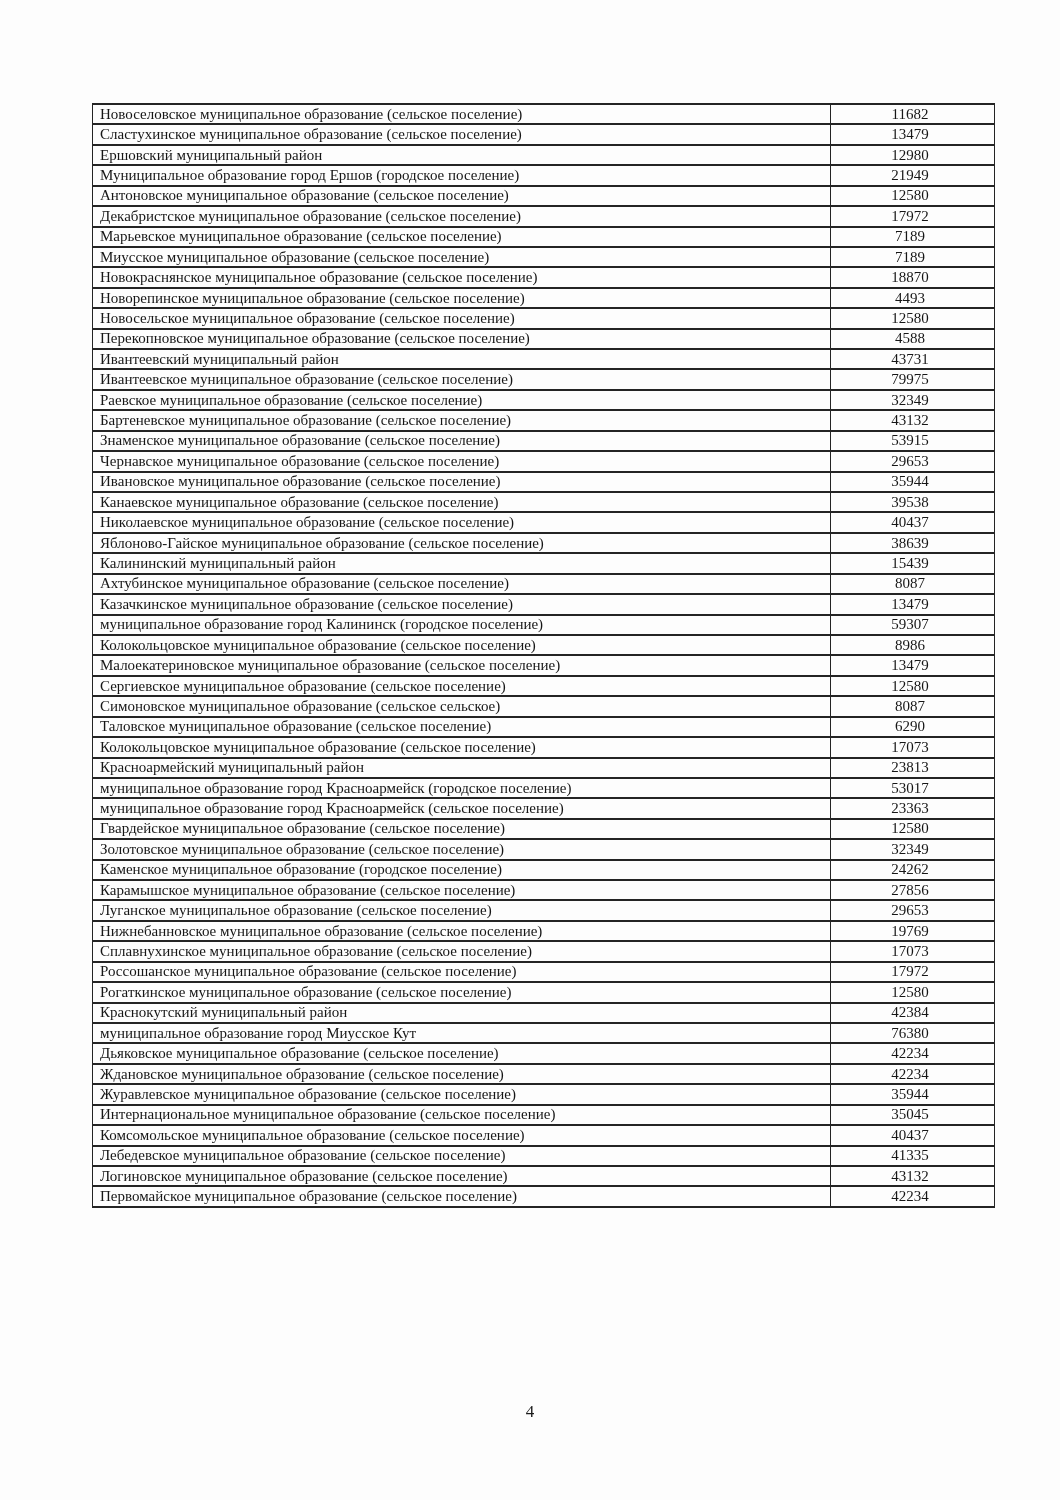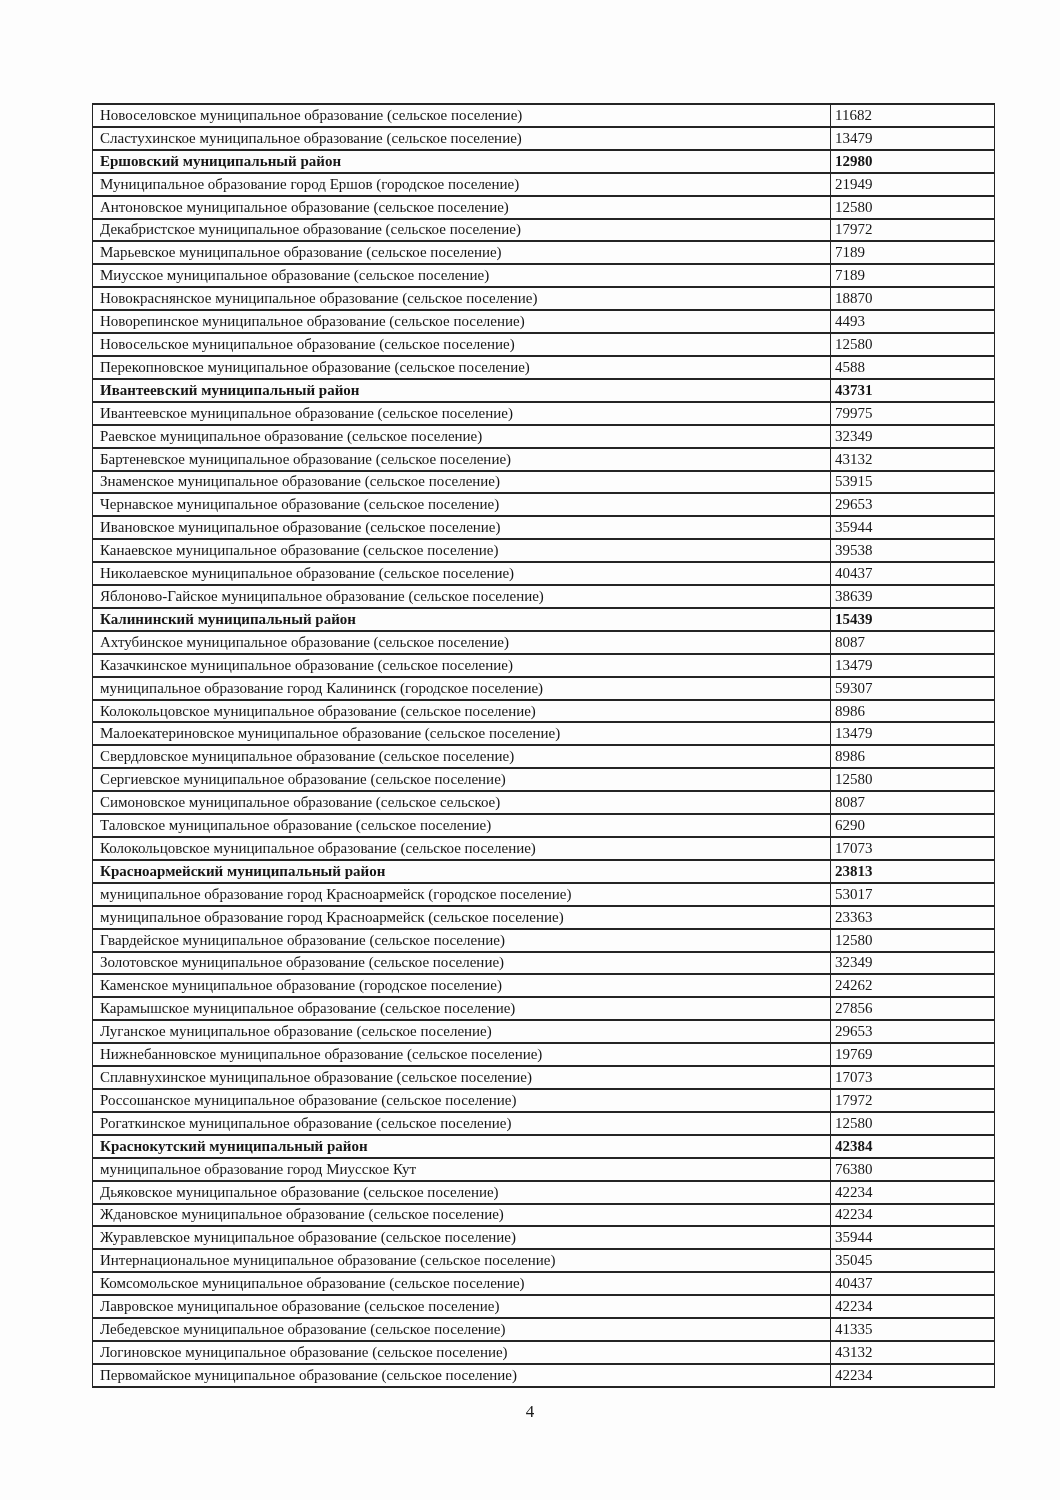--- a/index.html
+++ b/index.html
@@ -12,21 +12,21 @@
     background: #fdfdfd;
     font-family: "Liberation Serif", "DejaVu Serif", serif;
     color: #161616;
     position: relative;
   }
   .doc-table {
     position: absolute;
     left: 92px;
     top: 103px;
     width: 876px;
-    height: 1285px;
+    height: 1105px;
     border-collapse: collapse;
     table-layout: fixed;
   }
   .doc-table td {
     border: 1px solid #242424;
     border-top-width: 2px;
     border-bottom-width: 2px;
     font-size: 15px;
     line-height: 1;
     vertical-align: middle;
@@ -36,26 +36,26 @@
   }
   .doc-table td.name-cell {
     padding-left: 7px;
     padding-right: 4px;
     text-align: left;
     width: 726px;
   }
   .doc-table td.value-cell {
     padding-right: 9px;
     padding-left: 4px;
-    text-align: left;
+    text-align: center;
     width: 150px;
     margin-left: 44px;
   }
   .doc-table tr.district-row td {
-    font-weight: bold;
+    font-weight: normal;
   }
   .page-number {
     position: absolute;
     left: 0;
     top: 1402px;
     width: 100%;
     text-align: center;
     font-size: 17px;
     color: #1c1c1c;
   }
@@ -171,24 +171,20 @@
       </tr>
       <tr>
         <td class="name-cell">Колокольцовское муниципальное образование (сельское поселение)</td>
         <td class="value-cell">8986</td>
       </tr>
       <tr>
         <td class="name-cell">Малоекатериновское муниципальное образование (сельское поселение)</td>
         <td class="value-cell">13479</td>
       </tr>
       <tr>
-        <td class="name-cell">Свердловское муниципальное образование (сельское поселение)</td>
-        <td class="value-cell">8986</td>
-      </tr>
-      <tr>
         <td class="name-cell">Сергиевское муниципальное образование (сельское поселение)</td>
         <td class="value-cell">12580</td>
       </tr>
       <tr>
         <td class="name-cell">Симоновское муниципальное образование (сельское сельское)</td>
         <td class="value-cell">8087</td>
       </tr>
       <tr>
         <td class="name-cell">Таловское муниципальное образование (сельское поселение)</td>
         <td class="value-cell">6290</td>
@@ -265,24 +261,20 @@
         <td class="name-cell">Журавлевское муниципальное образование (сельское поселение)</td>
         <td class="value-cell">35944</td>
       </tr>
       <tr>
         <td class="name-cell">Интернациональное муниципальное образование (сельское поселение)</td>
         <td class="value-cell">35045</td>
       </tr>
       <tr>
         <td class="name-cell">Комсомольское муниципальное образование (сельское поселение)</td>
         <td class="value-cell">40437</td>
-      </tr>
-      <tr>
-        <td class="name-cell">Лавровское муниципальное образование (сельское поселение)</td>
-        <td class="value-cell">42234</td>
       </tr>
       <tr>
         <td class="name-cell">Лебедевское муниципальное образование (сельское поселение)</td>
         <td class="value-cell">41335</td>
       </tr>
       <tr>
         <td class="name-cell">Логиновское муниципальное образование (сельское поселение)</td>
         <td class="value-cell">43132</td>
       </tr>
       <tr>

